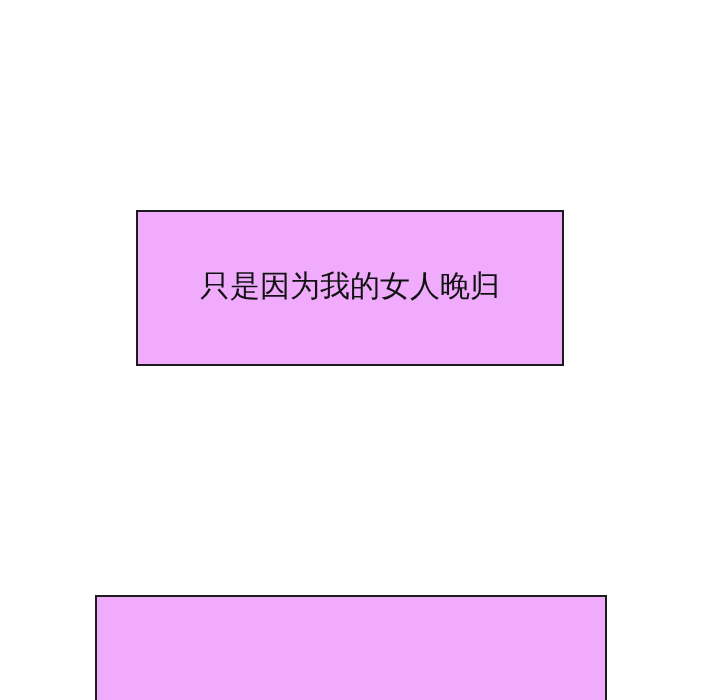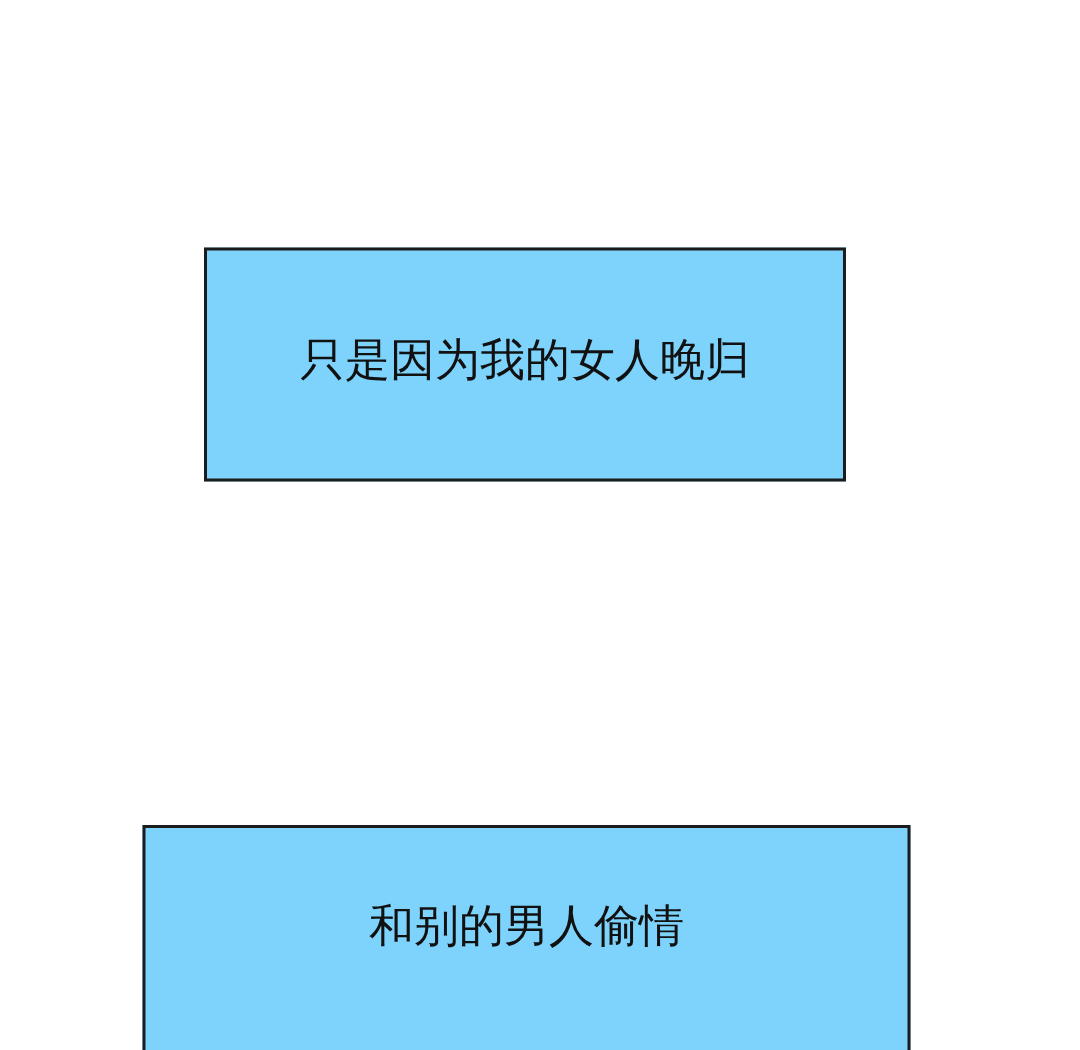--- a/index.html
+++ b/index.html
@@ -5,36 +5,36 @@
   html, body { margin: 0; padding: 0; }
   body {
     width: 720px; height: 700px; overflow: hidden;
     background: #ffffff; position: relative;
     font-family: "DejaVu Sans", "Liberation Sans", sans-serif;
   }
   .panel-box {
     position: absolute;
     box-sizing: border-box;
     border: 2px solid #1c1c1c;
-    background: #7dd3fc;
+    background: #f0abfc;
     display: flex; flex-direction: column;
     align-items: center; justify-content: center;
     color: #111111;
+    margin-top: 45px;
   }
   #box1 { left: 136px; top: 165px; width: 428px; height: 156px; }
   #box2 { left: 95px; top: 550px; width: 512px; height: 170px; justify-content: flex-start; padding-top: 46px; }
   .caption-line {
     font-size: 30px; line-height: 40px; letter-spacing: 0px;
     white-space: nowrap;
   }
   #box1 .caption-line { margin-top: -4px; }
   #box2 .caption-line { line-height: 40px; }
 </style>
 </head>
 <body>
 
 <div id="box1" class="panel-box">
   <div class="caption-line">只是因为我的女人晚归</div>
 </div>
 
 <div id="box2" class="panel-box">
-  <div class="caption-line">和别的男人偷情</div>
 </div>
 
 </body></html>

